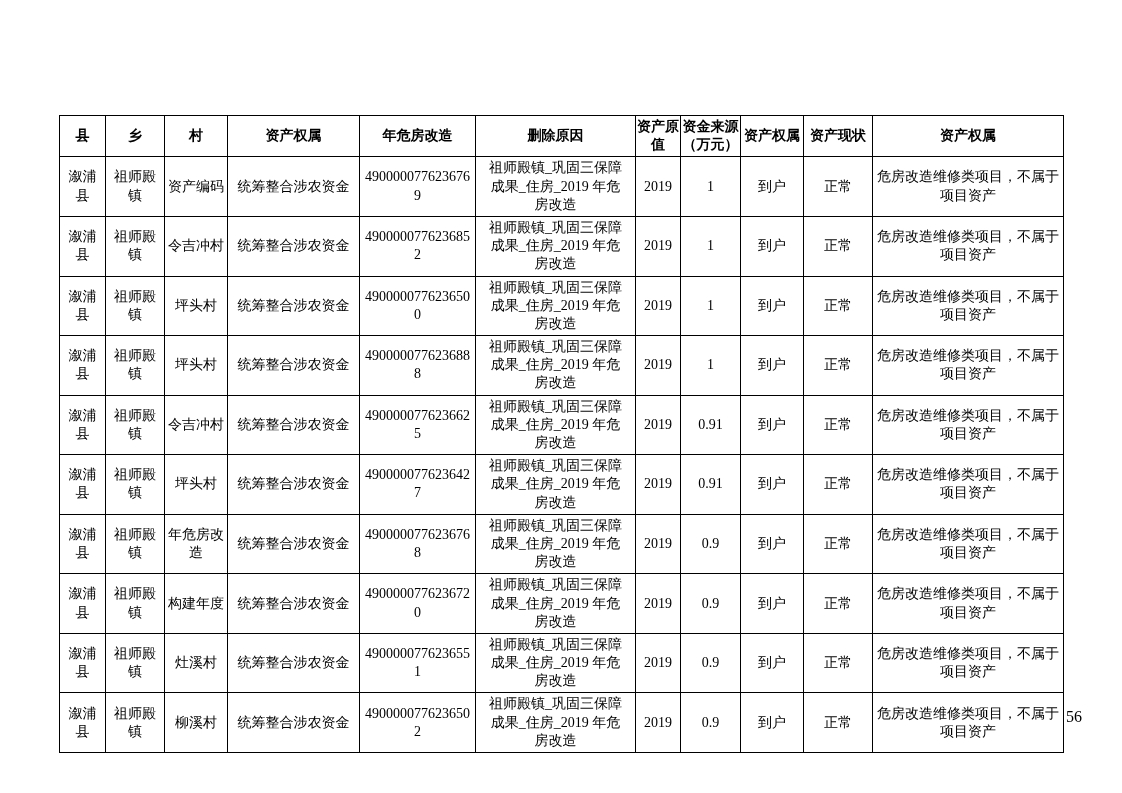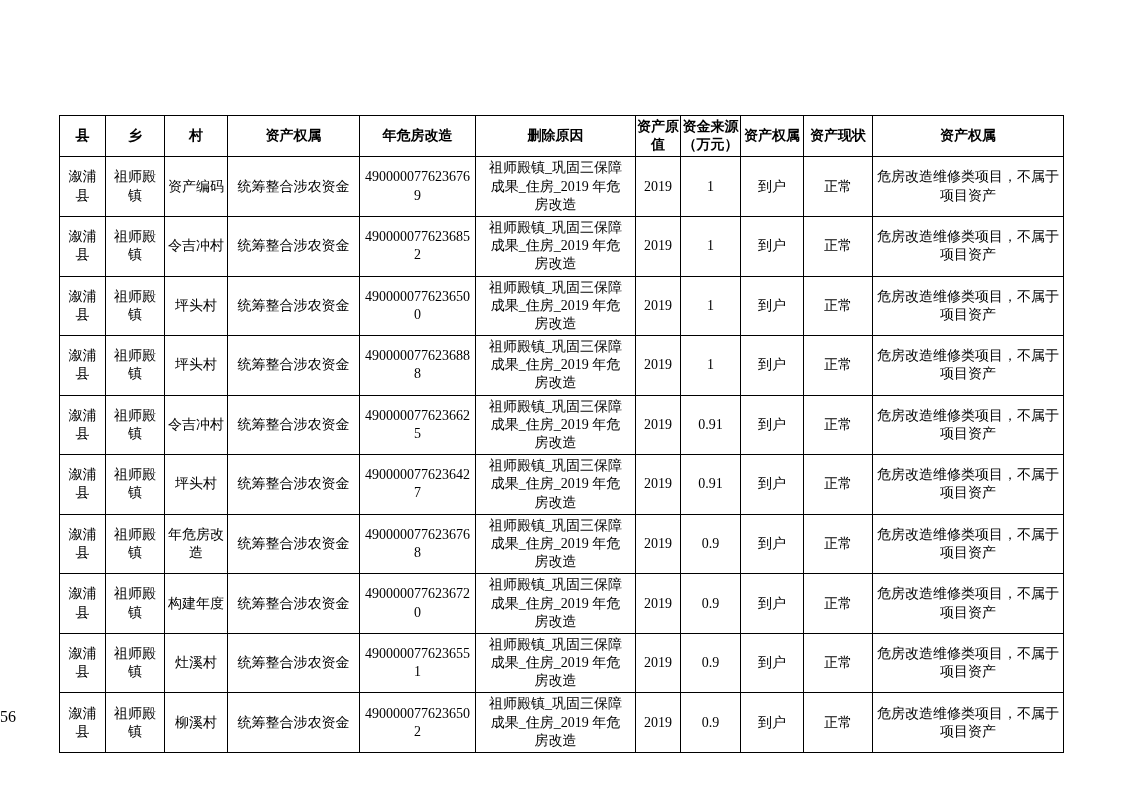--- a/index.html
+++ b/index.html
@@ -49,21 +49,21 @@
     height: 53px;
   }
   
   td.col-5 { padding: 2px 12px; }
   td.col-10 { padding: 2px 4px; text-align: center; }
   .page-number {
     position: absolute;
     left: 0;
     top: 708px;
     width: 1082px;
-    text-align: left;
+    text-align: right;
     font-size: 16px;
     color: #000000;
   }
 </style>
 </head>
 <body>
 
 <div class="page">
 
   <div class="table-wrap">

